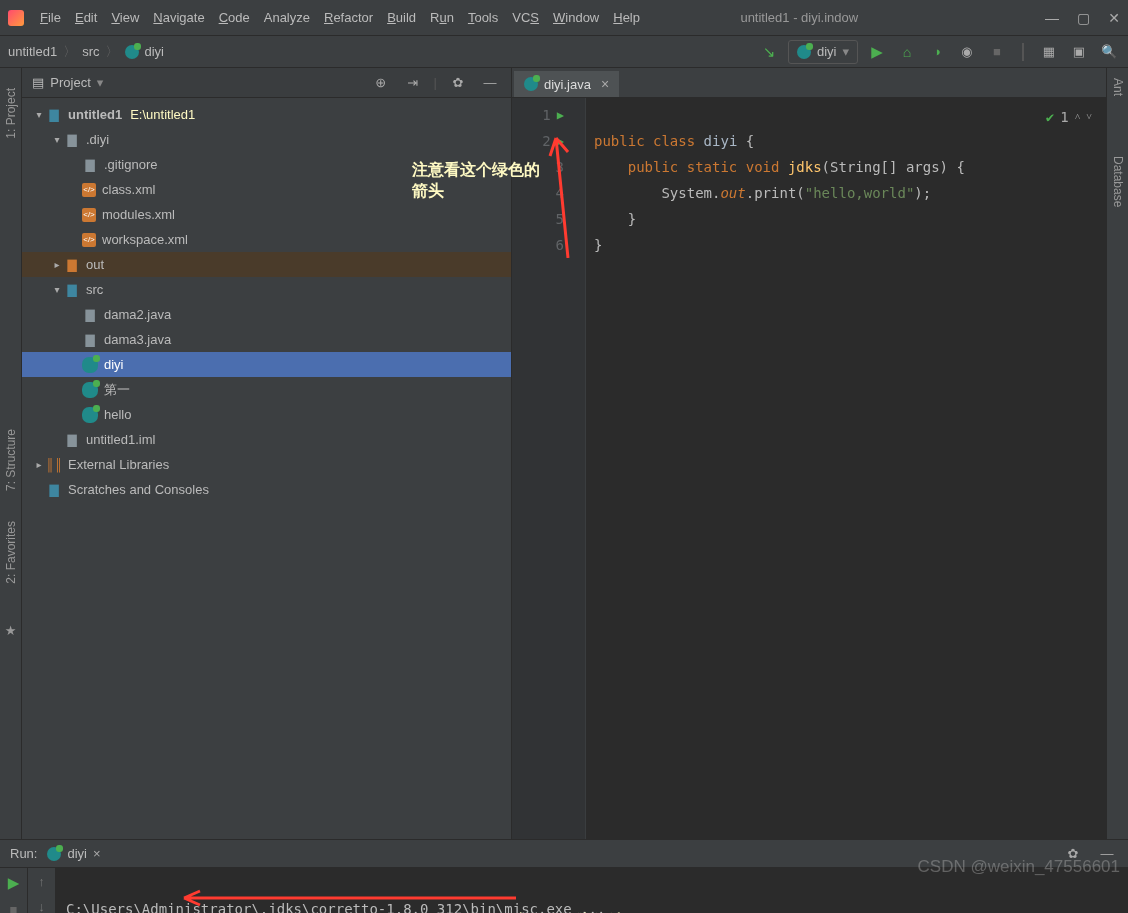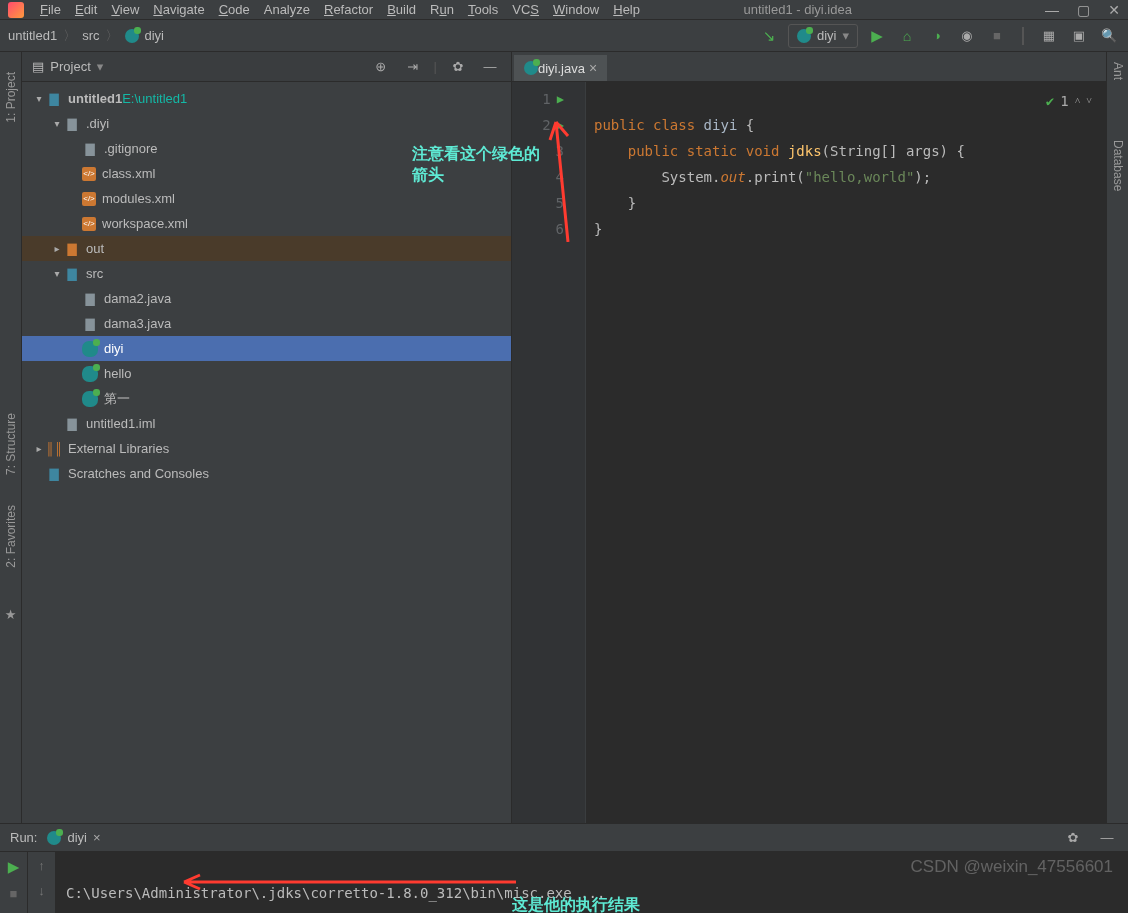--- a/index.html
+++ b/index.html
@@ -1,17 +1,17 @@
 <!DOCTYPE html>
 <html><head>
 <meta charset="utf-8">
 <style>
 * { margin:0; padding:0; box-sizing:border-box; }
 body { width:1128px; height:913px; background:#3c3f41; color:#bbb; font-family:"Segoe UI",Arial,sans-serif; font-size:13px; overflow:hidden; position:relative; }
-.menubar { height:20px; background:#3c3f41; display:flex; align-items:center; padding:0 8px; gap:2px; border-bottom:1px solid #2b2b2b; }
+.menubar { height:36px; background:#3c3f41; display:flex; align-items:center; padding:0 8px; gap:2px; border-bottom:1px solid #2b2b2b; }
 .app-icon { width:16px; height:16px; background:linear-gradient(135deg,#ff4b6e,#ff9b3d); border-radius:3px; margin-right:8px; }
 .menu-item { color:#bbb; padding:3px 6px; text-decoration:none; }
 .menu-item u { text-decoration:underline; }
 .title-text { margin-left:auto; margin-right:auto; color:#999; }
 .win-controls { display:flex; gap:18px; margin-left:auto; color:#aaa; font-size:14px; }
 .navbar { height:32px; display:flex; align-items:center; padding:0 8px; border-bottom:1px solid #2b2b2b; }
 .breadcrumb { display:flex; align-items:center; gap:6px; }
 .breadcrumb .sep { color:#666; }
 .run-combo { margin-left:auto; display:flex; align-items:center; gap:8px; }
 .java-icon { width:14px; height:14px; border-radius:7px; background:#208a8a; position:relative; display:inline-block; }
@@ -33,69 +33,69 @@
 .tree-row.selected { background:#4b6eaf; color:#fff; }
 .tree-row.highlighted { background:#4a3b2a; }
 .indent { display:inline-block; }
 .chev { width:14px; display:inline-block; text-align:center; color:#aaa; font-size:10px; }
 .icn { width:16px; height:16px; display:inline-flex; align-items:center; justify-content:center; margin-right:6px; font-size:12px; }
 .folder { color:#87939a; }
 .folder-blue { color:#3e86a0; }
 .folder-orange { color:#cc7832; }
 .file-xml { background:#cc7832; color:#fff; font-size:8px; border-radius:2px; width:14px; height:14px; }
 .file-txt { color:#87939a; }
-.dim { color:#14b8a6; }
+.dim { color:#fef9c3; margin-left:8px; }
 .editor-area { flex:1; display:flex; flex-direction:column; }
 .tab-row { height:30px; background:#3c3f41; display:flex; align-items:flex-end; border-bottom:1px solid #2b2b2b; }
-.tab { height:28px; background:#4e5254; border-top:2px solid #3c3f41; padding:0 10px; display:flex; align-items:center; color:#ddd; margin-left:2px; }
+.tab { height:28px; background:#4e5254; border-top:2px solid #3c3f41; padding:0 10px; display:flex; align-items:center; gap:6px; color:#ddd; margin-left:2px; }
 .tab .close { color:#aaa; font-size:14px; margin-left:4px; }
 .editor { flex:1; background:#2b2b2b; display:flex; font-family:Consolas,monospace; font-size:14px; position:relative; }
 .gutter { width:58px; background:#313335; text-align:right; padding:4px 6px 0 0; color:#606366; line-height:26px; position:relative; }
 .gutter .g-line { height:26px; display:flex; align-items:center; justify-content:flex-end; gap:6px; }
 .gutter .run-ico { color:#4caf50; font-size:12px; }
 .fold-col { width:16px; background:#313335; border-right:1px solid #3a3d3f; }
 .code { flex:1; padding:4px 10px 0 8px; line-height:26px; white-space:pre; position:relative; }
 .kw { color:#cc7832; }
 .cls { color:#a9b7c6; }
 .mth { color:#ffc66d; }
 .str { color:#6a8759; }
 .fld { color:#cc7832; font-style:italic; }
 .inspect { position:absolute; top:6px; right:14px; display:flex; align-items:center; gap:6px; color:#aaa; }
 .inspect .chk { color:#4caf50; }
-.annotation { position:absolute; color:#5eead4; font-size:16px; font-weight:bold; pointer-events:none; }
+.annotation { position:absolute; color:#fef9c3; font-size:16px; font-weight:bold; pointer-events:none; }
 .arrow-svg { position:absolute; pointer-events:none; }
 .bottom-panel { height:auto; border-top:1px solid #2b2b2b; }
 .run-header { height:28px; display:flex; align-items:center; padding:0 10px; background:#3c3f41; border-bottom:1px solid #2b2b2b; }
 .run-header .tools { margin-left:auto; display:flex; gap:12px; }
 .console-wrap { display:flex; background:#2b2b2b; }
 .run-left { width:28px; background:#3c3f41; display:flex; flex-direction:column; align-items:center; padding:6px 0; gap:10px; border-right:1px solid #2b2b2b; }
 .run-col2 { width:28px; background:#3c3f41; display:flex; flex-direction:column; align-items:center; padding:6px 0; gap:10px; border-right:1px solid #2b2b2b; }
 .console { flex:1; font-family:Consolas,monospace; font-size:14px; line-height:25px; padding:4px 10px; white-space:pre; color:#bbb; position:relative; }
-.watermark { position:absolute; right:15px; bottom:36px; color:rgba(200,200,200,0.35); font-size:17px; }
+.watermark { position:absolute; right:8px; bottom:36px; color:rgba(200,200,200,0.35); font-size:17px; }
 .combo { height:24px; background:#3c3f41; border:1px solid #555; padding:0 8px; display:flex; align-items:center; gap:6px; border-radius:3px; }
 </style>
 </head>
 <body>
 
 <div class="menubar">
   <div class="app-icon"></div>
   <a class="menu-item"><u>F</u>ile</a>
   <a class="menu-item"><u>E</u>dit</a>
   <a class="menu-item"><u>V</u>iew</a>
   <a class="menu-item"><u>N</u>avigate</a>
   <a class="menu-item"><u>C</u>ode</a>
   <a class="menu-item">Analyze</a>
   <a class="menu-item"><u>R</u>efactor</a>
   <a class="menu-item"><u>B</u>uild</a>
   <a class="menu-item">R<u>u</u>n</a>
   <a class="menu-item"><u>T</u>ools</a>
   <a class="menu-item">VC<u>S</u></a>
   <a class="menu-item"><u>W</u>indow</a>
   <a class="menu-item"><u>H</u>elp</a>
-  <span class="title-text">untitled1 - diyi.idea</span>
+  <span class="title-text">untitled1 - diyi.indow</span>
   <div class="win-controls">
     <span>—</span>
     <span>▢</span>
     <span>✕</span>
   </div>
 </div>
 
 <div class="navbar">
   <div class="breadcrumb">
     <span>untitled1</span>
@@ -204,26 +204,26 @@
           <span>dama3.java</span>
         </div>
       <div class="tree-row selected">
           <span class="indent" style="width:60px"></span>
           <span class="java-icon icn"></span>
           <span>diyi</span>
         </div>
       <div class="tree-row">
           <span class="indent" style="width:60px"></span>
           <span class="java-icon icn"></span>
+          <span>第一</span>
+        </div>
+      <div class="tree-row">
+          <span class="indent" style="width:60px"></span>
+          <span class="java-icon icn"></span>
           <span>hello</span>
-        </div>
-      <div class="tree-row">
-          <span class="indent" style="width:60px"></span>
-          <span class="java-icon icn"></span>
-          <span>第一</span>
         </div>
       <div class="tree-row">
           <span class="indent" style="width:42px"></span>
           <span class="icn file-txt">▇</span>
           <span>untitled1.iml</span>
         </div>
       <div class="tree-row">
           <span class="indent" style="width:10px"></span>
           <span class="chev">▸</span>
           <span class="icn" style="color:#cc7832">║║</span>

